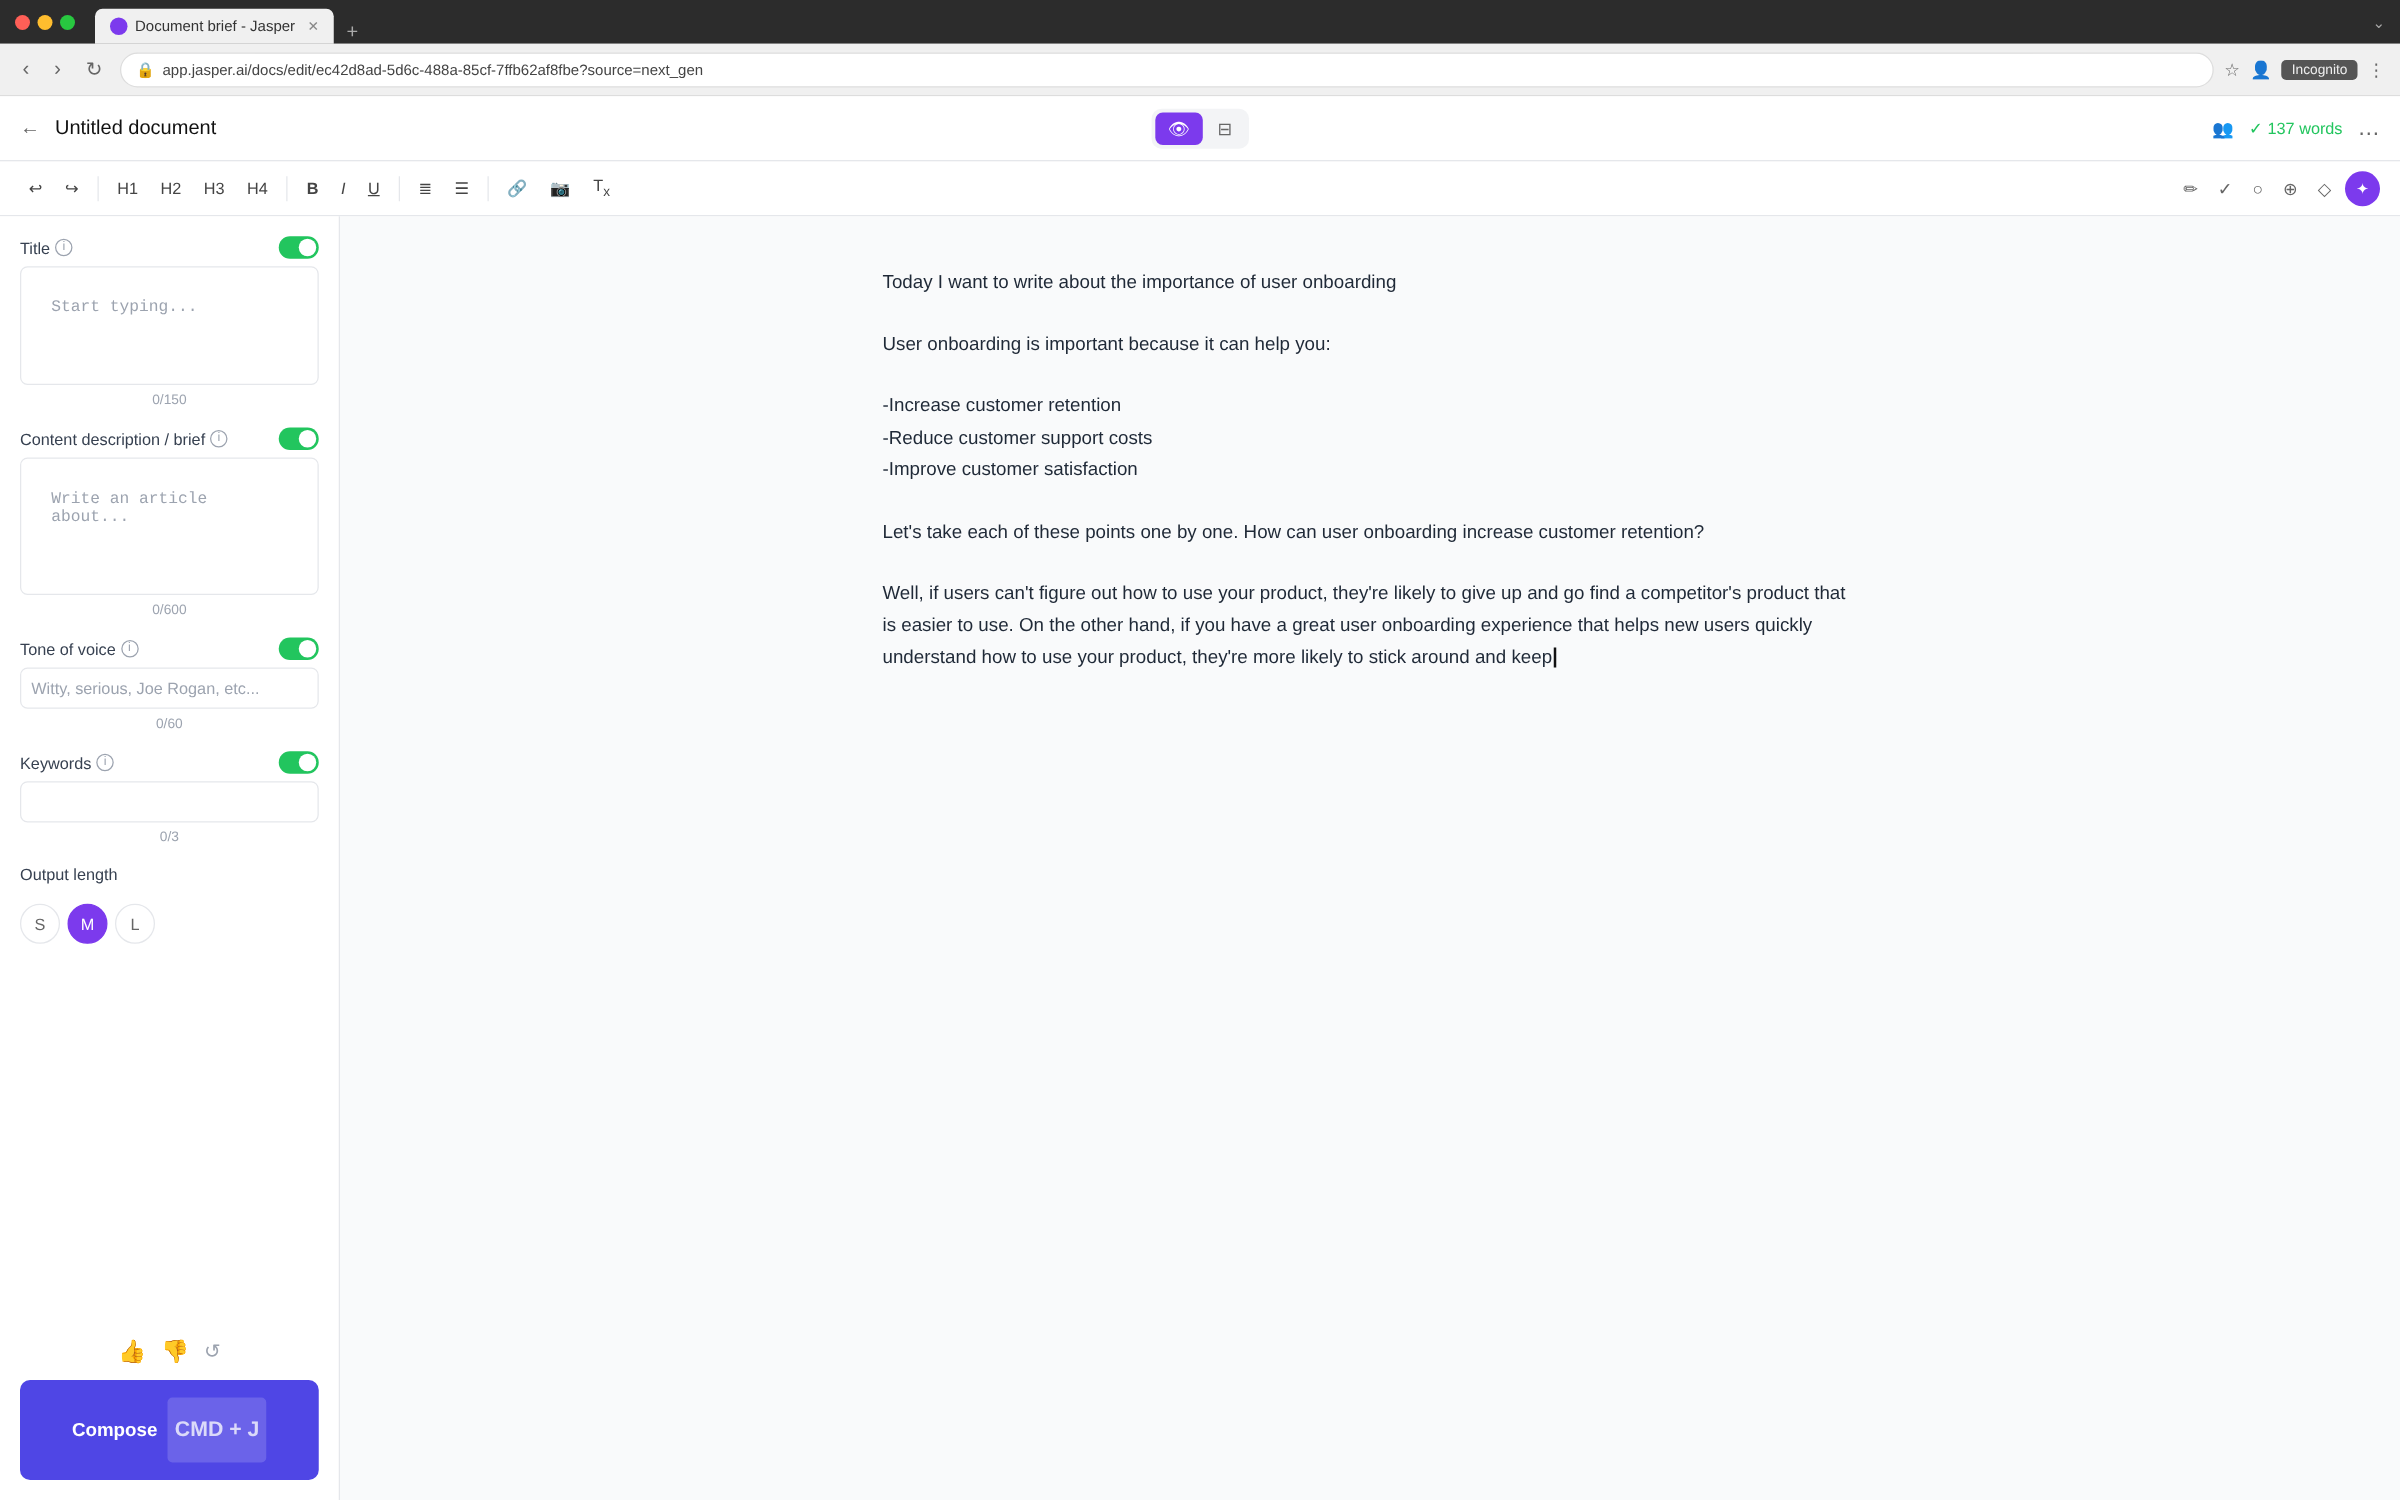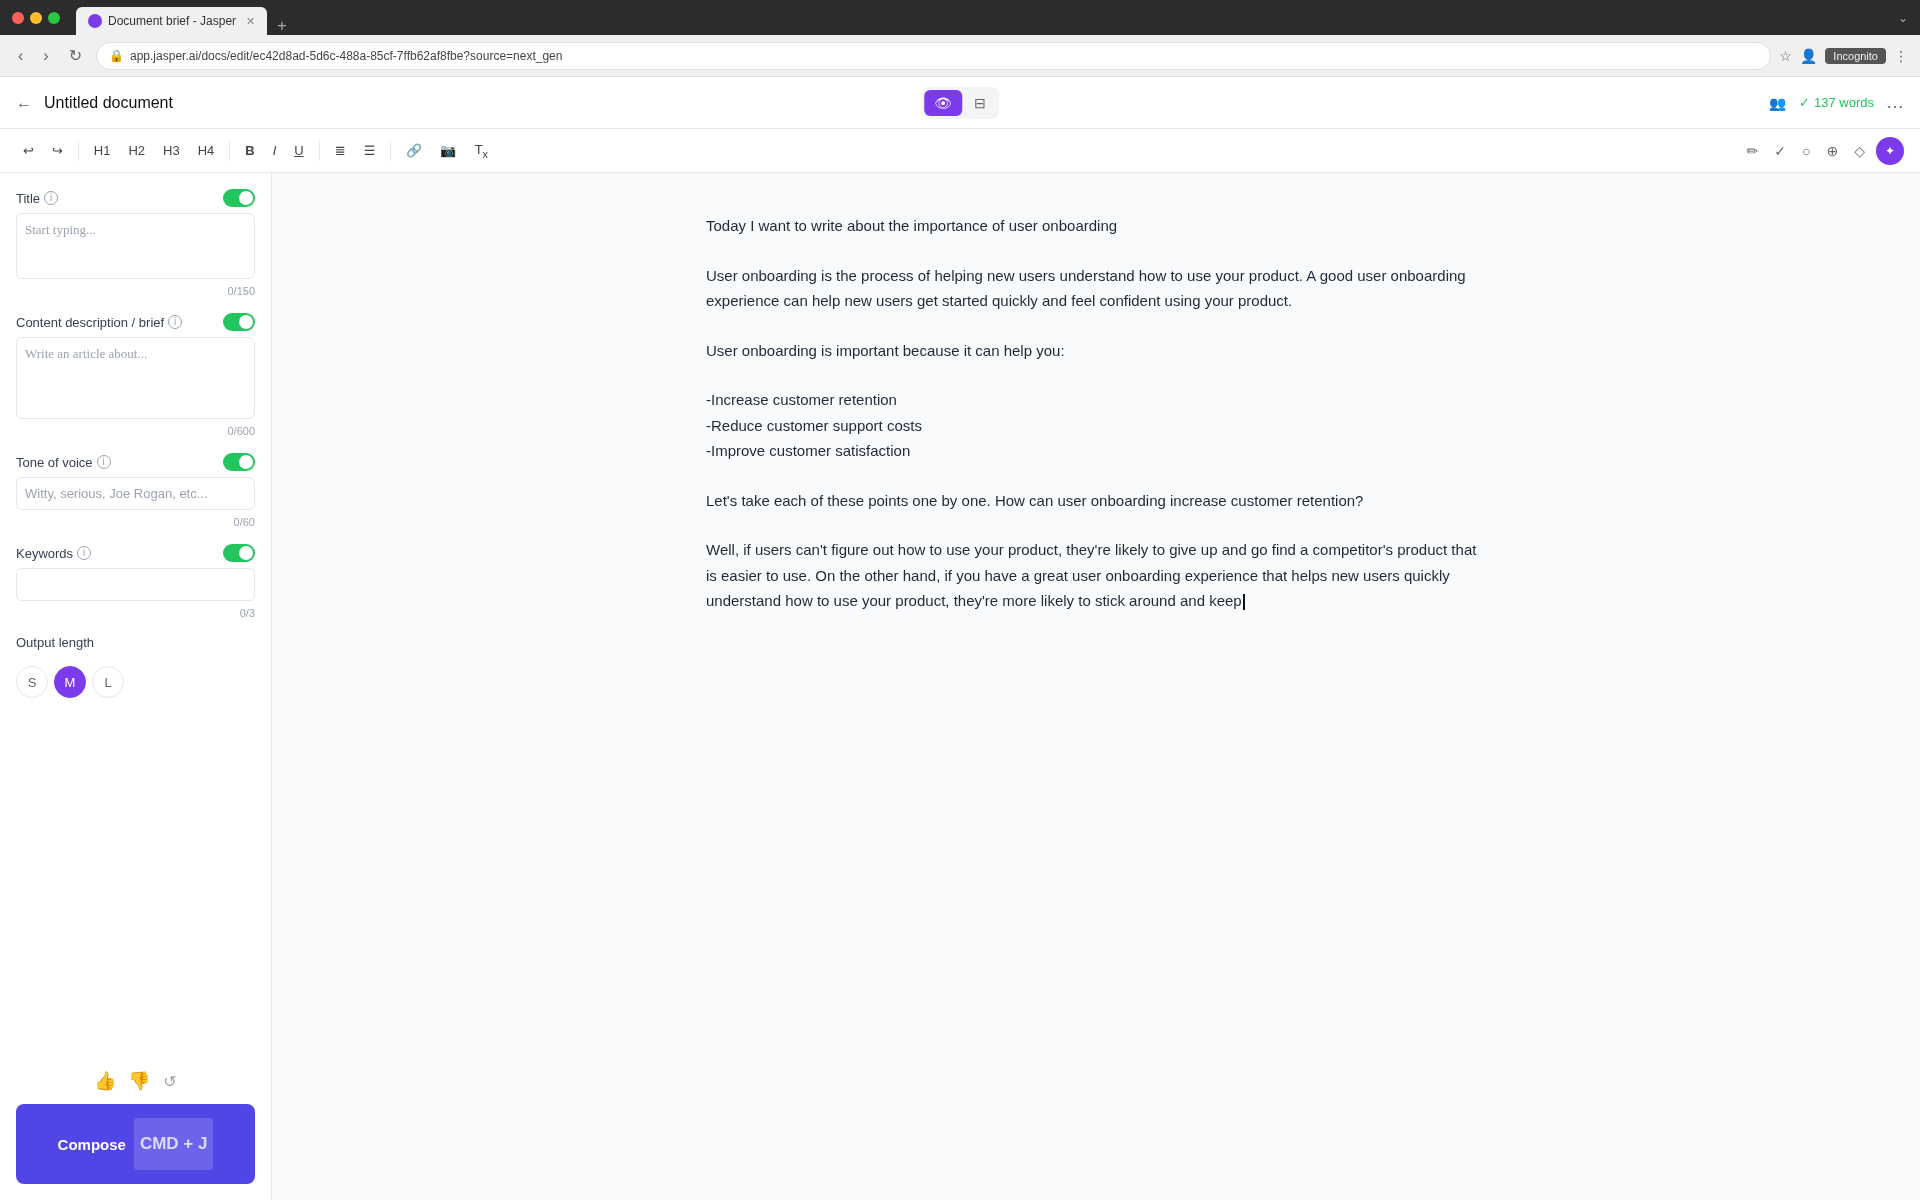--- a/index.html
+++ b/index.html
@@ -53,25 +53,25 @@
     .main-layout { display: flex; height: calc(1200px - 35px - 42px - 52px - 44px); }
 
     
     .left-sidebar { width: 272px; background: white; border-right: 1px solid #e5e7eb; padding: 16px; display: flex; flex-direction: column; gap: 16px; overflow-y: auto; }
     .field-group { display: flex; flex-direction: column; gap: 6px; }
     .field-label-row { display: flex; align-items: center; justify-content: space-between; }
     .field-label { font-size: 13px; font-weight: 500; color: #374151; display: flex; align-items: flex-start; gap: 4px; }
     .info-icon { width: 14px; height: 14px; border-radius: 50%; border: 1px solid #9ca3af; color: #9ca3af; font-size: 10px; display: flex; align-items: center; justify-content: center; cursor: pointer; }
     .toggle { width: 32px; height: 18px; background: #22c55e; border-radius: 9px; position: relative; cursor: pointer; }
     .toggle::after { content: ''; position: absolute; width: 14px; height: 14px; background: white; border-radius: 50%; top: 2px; right: 2px; }
-    .field-textarea { width: 100%; border: 1px solid #e5e7eb; border-radius: 6px; padding: 8px; font-size: 13px; color: #8b5cf6; resize: none; outline: none; font-family: Liberation Serif, serif; }
+    .field-textarea { width: 100%; border: 1px solid #e5e7eb; border-radius: 6px; padding: 24px; font-size: 13px; color: #8b5cf6; resize: none; outline: none; font-family: Liberation Mono, monospace; }
     .field-textarea::placeholder { color: #9ca3af; }
     .field-input { width: 100%; border: 1px solid #e5e7eb; border-radius: 6px; padding: 8px; font-size: 13px; color: #374151; outline: none; font-family: inherit; }
     .field-input::placeholder { color: #9ca3af; }
-    .char-count { text-align: right; font-size: 11px; color: #9ca3af; }
+    .char-count { text-align: center; font-size: 11px; color: #9ca3af; }
     .output-length { display: flex; flex-direction: column; gap: 16px; }
     .output-length-label { font-size: 13px; font-weight: 500; color: #374151; }
     .size-btns { display: flex; gap: 6px; }
     .size-btn { width: 32px; height: 32px; border-radius: 50%; border: 1px solid #e5e7eb; background: none; cursor: pointer; font-size: 13px; color: #666; font-weight: 500; }
     .size-btn.active { background: #7c3aed; color: white; border-color: #7c3aed; }
     .sidebar-footer { margin-top: auto; display: flex; flex-direction: column; gap: 12px; }
     .feedback-row { display: flex; gap: 12px; align-items: center; justify-content: center; }
     .feedback-btn { background: none; border: none; cursor: pointer; color: #9ca3af; font-size: 18px; }
     .refresh-btn { background: none; border: none; cursor: pointer; color: #9ca3af; font-size: 16px; }
     .compose-btn { width: 100%; background: #4f46e5; color: white; border: none; border-radius: 8px; padding: 14px; font-size: 15px; font-weight: 600; cursor: pointer; display: flex; align-items: center; justify-content: center; gap: 8px; }
@@ -236,21 +236,20 @@
       <button class="compose-btn">
         <span>Compose</span>
         <span class="compose-shortcut">CMD + J</span>
       </button>
     </div>
   </div>
 
   <div class="doc-area">
     <div class="doc-content">
       <p>Today I want to write about the importance of user onboarding</p>
-      <p>User onboarding is the process of helping new users understand how to use your product. A good user onboarding experience can help new users get started quickly and feel confident using your product.</p>
       <p>User onboarding is important because it can help you:</p>
       <p style="white-space:pre-line;">-Increase customer retention
 -Reduce customer support costs
 -Improve customer satisfaction</p>
       <p>Let's take each of these points one by one. How can user onboarding increase customer retention?</p>
       <p>Well, if users can't figure out how to use your product, they're likely to give up and go find a competitor's product that is easier to use. On the other hand, if you have a great user onboarding experience that helps new users quickly understand how to use your product, they're more likely to stick around and keep<span class="cursor"></span></p>
     </div>
   </div>
 
 </div>

